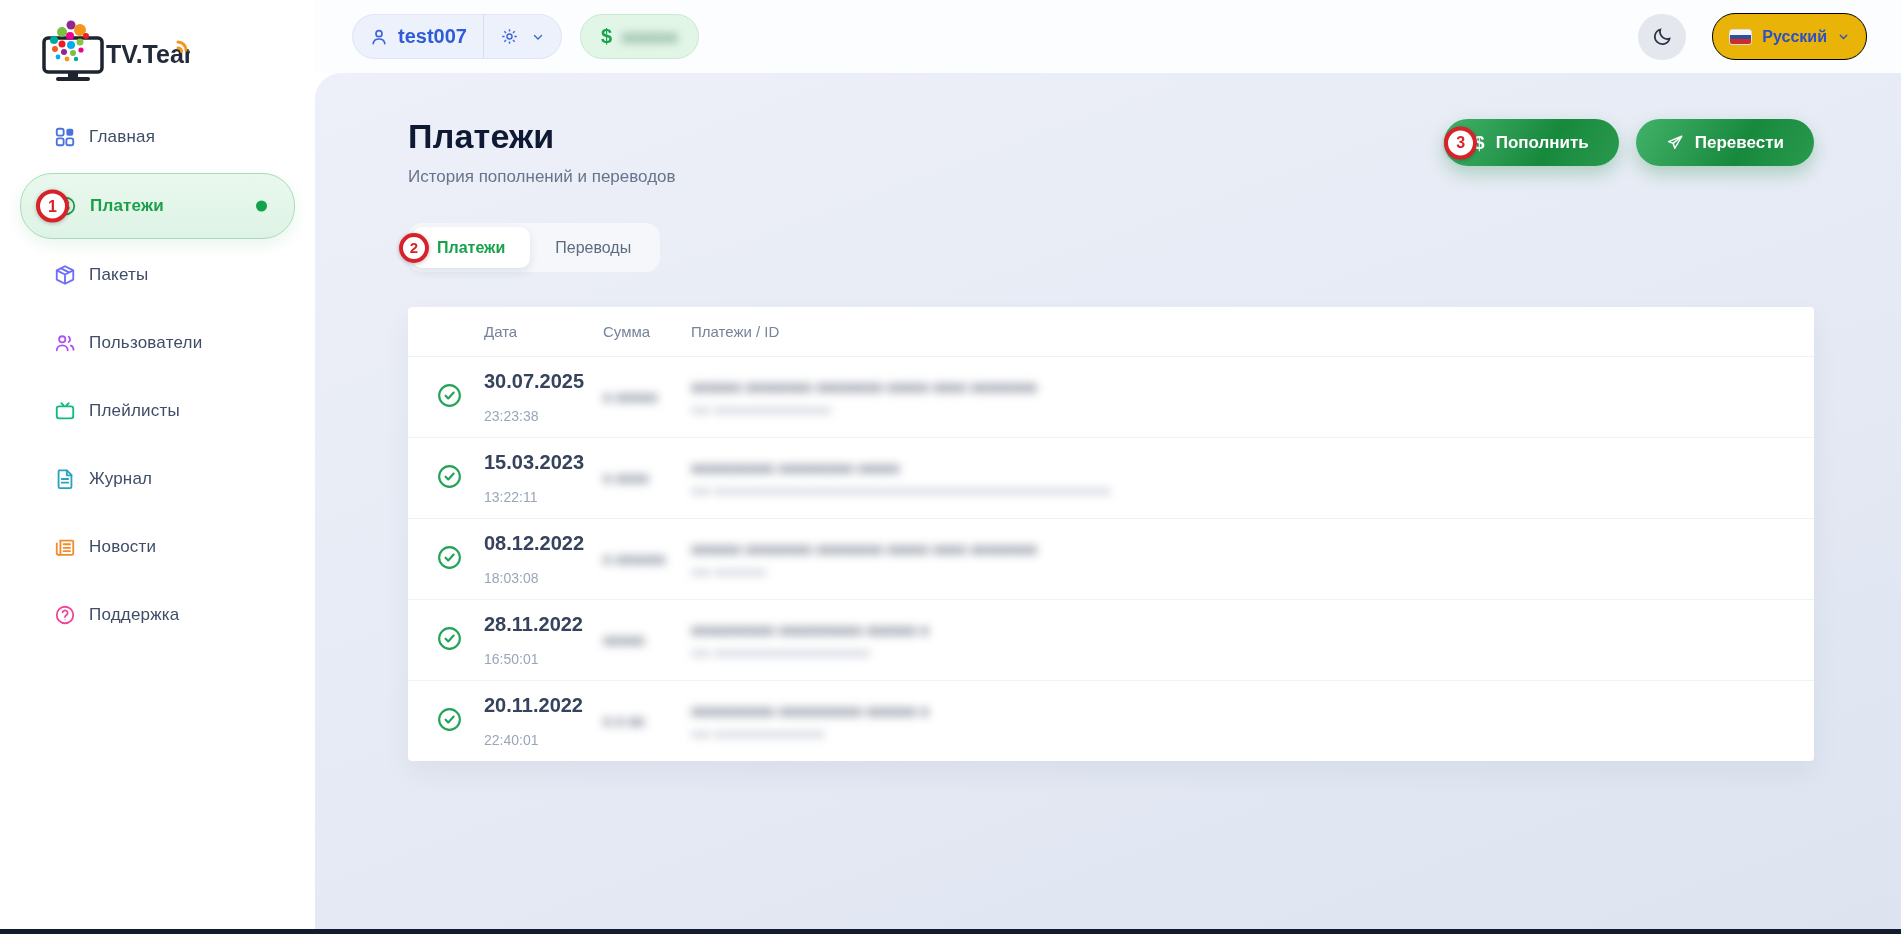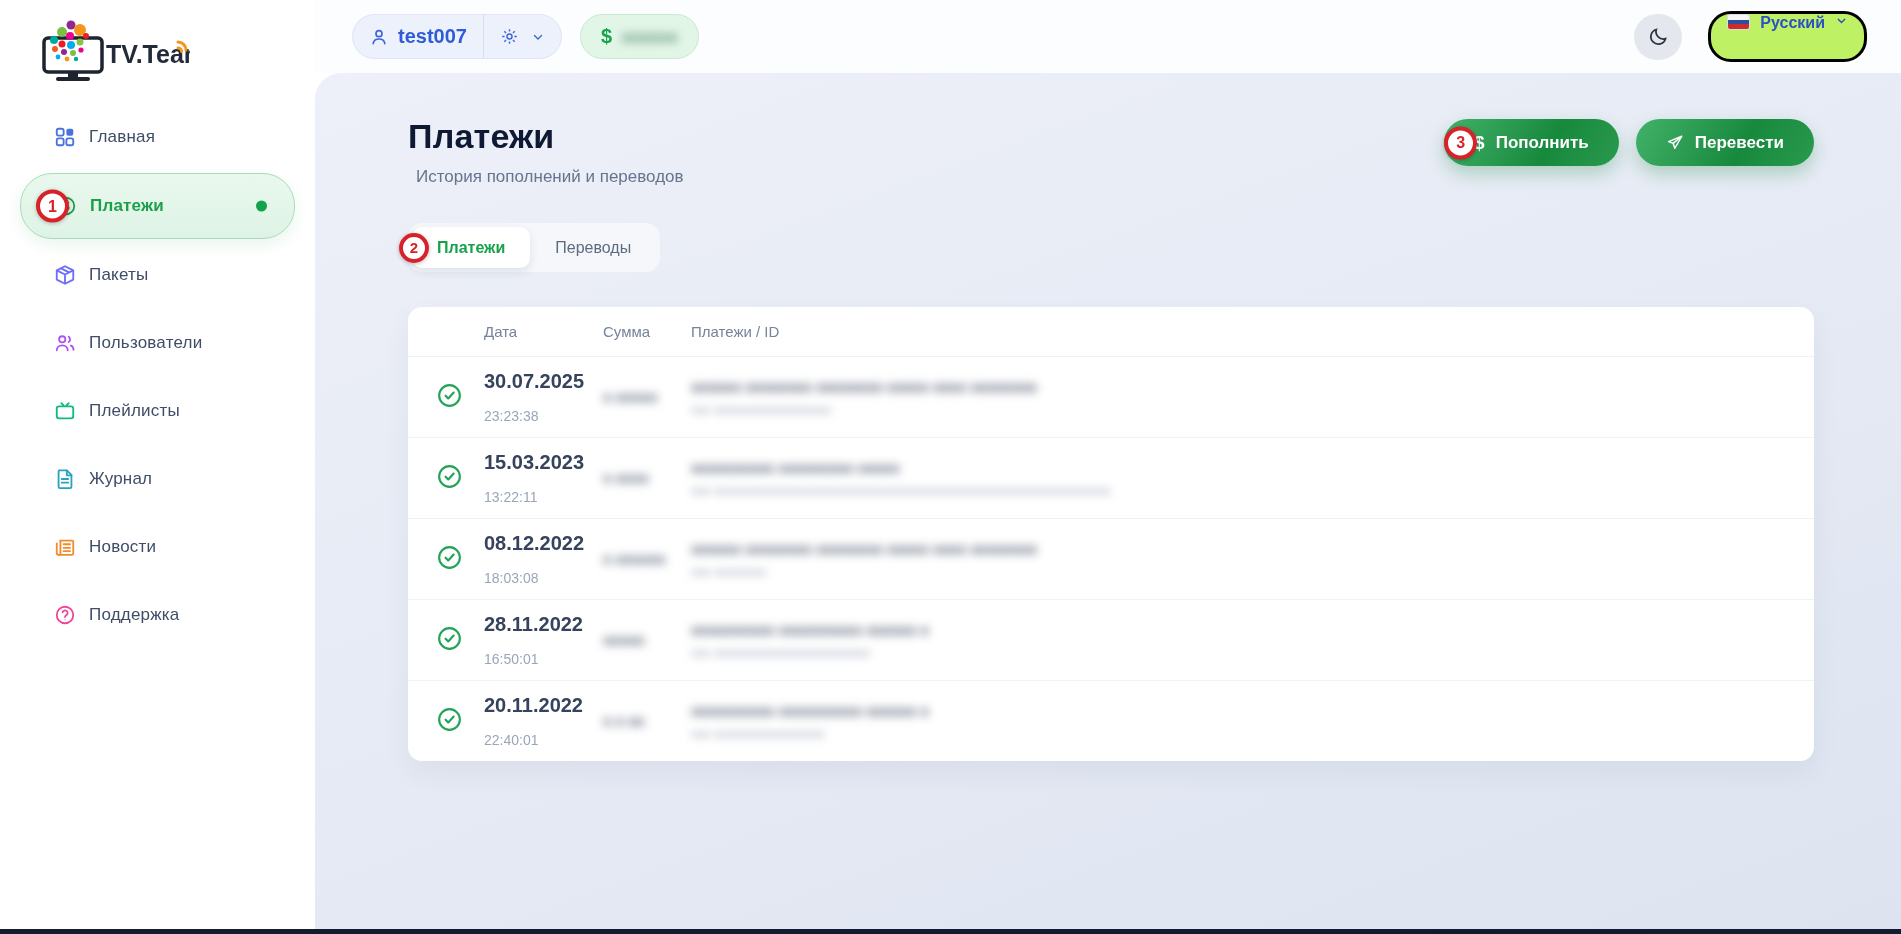--- a/index.html
+++ b/index.html
@@ -23,39 +23,39 @@
   .chip{height:45px;border-radius:23px;display:flex;align-items:center;box-sizing:border-box;}
   .user-chip{background:#edf1fb;border:1px solid #dee5f4;}
   .user-chip .sec{display:flex;align-items:center;padding:0 16px;height:100%;}
   .user-chip .name{font-size:20px;font-weight:700;color:#2f5bd7;margin-left:9px;}
   .vdiv{width:1px;height:45px;background:#d7dff2;}
   .balance-chip{margin-left:18px;background:#e2f6e7;border:1px solid #c8e9d2;padding:0 20px;}
   .balance-chip .cur{color:#17a24b;font-size:20px;font-weight:700;margin-right:10px;}
   .masked{filter:blur(5px);user-select:none;}
   .balance-masked{color:#356e50;font-size:15px;font-weight:700;letter-spacing:1px;}
   .moon-btn{margin-left:auto;width:48px;height:46px;border-radius:23px;background:#e4e8ee;display:flex;align-items:center;justify-content:center;cursor:pointer;}
-  .lang-pill{margin-left:26px;height:45px;border-radius:23px;background:#bef264;border:3px solid #000000;display:flex;align-items:flex-start;padding:0 16px;cursor:pointer;}
+  .lang-pill{margin-left:26px;height:45px;border-radius:23px;background:#eab308;border:1px solid #000000;display:flex;align-items:center;padding:0 16px;cursor:pointer;}
   .flag{width:23px;height:16px;border-radius:3px;overflow:hidden;background:linear-gradient(180deg,#f4f6f8 0 33%,#2d4f9e 33% 66%,#cf2b2b 66% 100%);border:1px solid #d8dde6;box-sizing:border-box;}
   .lang-pill .lbl{font-size:16px;font-weight:700;color:#2b51c7;margin:0 10px 0 10px;}
 
   
   .content{position:absolute;top:73px;left:0;right:0;bottom:0;background:linear-gradient(160deg,#edf0f8 0%,#e7ebf5 45%,#dde4f0 100%);border-top-left-radius:26px;overflow:hidden;}
   .page-head{display:flex;justify-content:space-between;align-items:flex-start;padding:44px 87px 0 93px;}
   .page-title{font-size:34px;font-weight:800;color:#0e1a33;letter-spacing:.2px;}
-  .page-subtitle{margin-top:11px;font-size:17px;color:#66748c;margin-left:8px;}
+  .page-subtitle{margin-top:11px;font-size:17px;color:#66748c;}
   .actions{display:flex;gap:17px;margin-top:2px;}
   .gbtn{position:relative;height:47px;border-radius:24px;padding:0 30px;display:flex;align-items:center;gap:11px;background:linear-gradient(120deg,#43b269 0%,#17893d 60%,#2a9a4d 100%);color:#ffffff;font-size:17px;font-weight:700;border:none;cursor:pointer;box-shadow:0 8px 18px rgba(23,137,61,.28);}
   .gbtn .bic{display:flex;align-items:center;justify-content:center;}
   .gbtn .dollar{font-size:19px;font-weight:700;}
 
   .tabs{margin:36px 0 0 93px;display:inline-flex;background:rgba(255,255,255,.5);border-radius:14px;padding:4px;}
   .tab{height:41px;padding:0 25px;display:flex;align-items:center;font-size:16px;color:#5d6b80;cursor:pointer;border-radius:10px;position:relative;}
   .tab.active{background:#ffffff;color:#17a24b;font-weight:700;box-shadow:0 4px 10px rgba(20,40,80,.10);}
 
-  .card{margin:35px 87px 0 93px;background:#ffffff;border-radius:14px;box-shadow:0 12px 28px rgba(28,44,90,.06);overflow:hidden;}
+  .card{margin:35px 87px 0 93px;background:#ffffff;border-radius:4px;box-shadow:0 12px 28px rgba(28,44,90,.06);overflow:hidden;}
   .thead{display:grid;grid-template-columns:48px 119px 88px 1fr;align-items:center;height:49px;padding-left:28px;border-bottom:1px solid #edf0f5;color:#76839a;font-size:15px;}
   .trow{display:grid;grid-template-columns:48px 119px 88px 1fr;align-items:center;height:80px;padding-left:28px;border-bottom:1px solid #f0f2f6;cursor:pointer;}
   .trow:last-child{border-bottom:none;}
   .date-main{font-size:20px;font-weight:600;color:#36435c;}
   .date-time{font-size:14px;color:#9aa6b8;margin-top:15px;}
   .amount-masked{font-size:15px;color:#46536a;font-weight:600;white-space:nowrap;}
   .sys-line1{font-size:15px;color:#414e63;font-weight:600;white-space:nowrap;}
   .sys-line2{font-size:13px;color:#93a0b2;margin-top:7px;filter:blur(4px);white-space:nowrap;}
 
   

